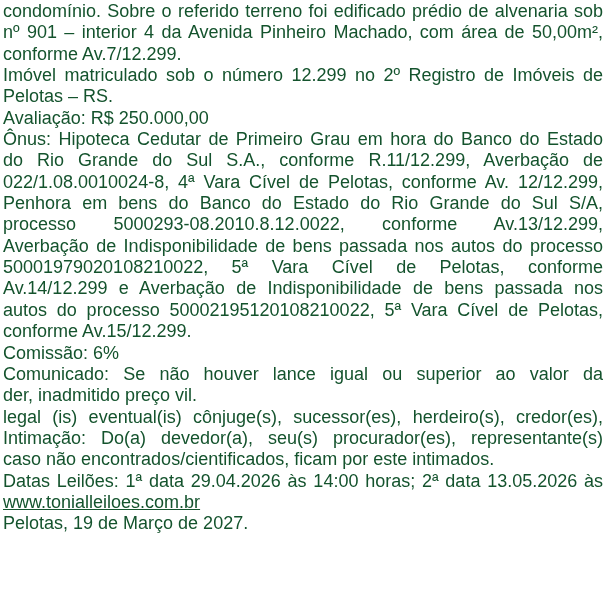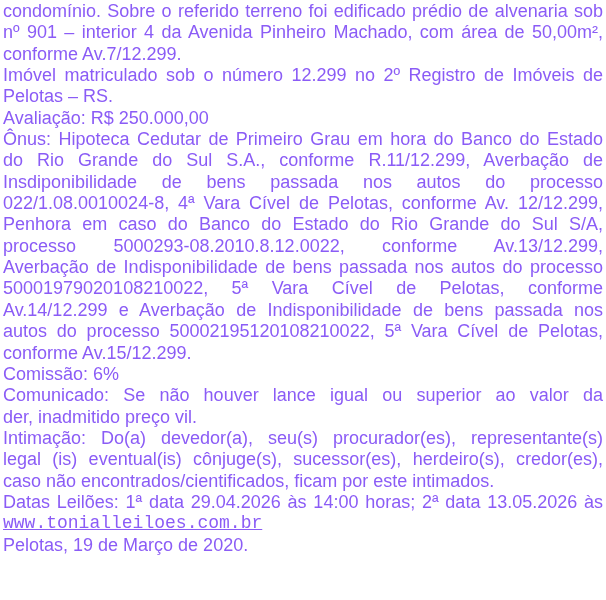--- a/index.html
+++ b/index.html
@@ -15,58 +15,56 @@
     padding: 1px 3px 0 3px;
     overflow: hidden;
   }
   .text-block {
     width: 100%;
   }
   .line {
     font-family: "Liberation Sans", "DejaVu Sans", sans-serif;
     font-size: 18px;
     line-height: 21.35px;
-    color: #8b5cf6;
+    color: #14532d;
     text-align: justify;
     text-align-last: left;
     white-space: normal;
   }
   .line.just {
     text-align-last: justify;
   }
   .line.underline {
     text-decoration: underline;
-    font-family: Liberation Mono, monospace;
   }
 </style>
 </head>
 <body>
 
 <div class="page">
   <div class="text-block">
       <div class="line just">condomínio. Sobre o referido terreno foi edificado prédio de alvenaria sob</div>
       <div class="line just">nº 901 – interior 4 da Avenida Pinheiro Machado, com área de 50,00m²,</div>
       <div class="line">conforme Av.7/12.299.</div>
       <div class="line just">Imóvel matriculado sob o número 12.299 no 2º Registro de Imóveis de</div>
       <div class="line">Pelotas – RS.</div>
       <div class="line">Avaliação: R$ 250.000,00</div>
       <div class="line just">Ônus: Hipoteca Cedutar de Primeiro Grau em hora do Banco do Estado</div>
       <div class="line just">do Rio Grande do Sul S.A., conforme R.11/12.299, Averbação de</div>
-      <div class="line just">Insdiponibilidade de bens passada nos autos do processo</div>
       <div class="line just">022/1.08.0010024-8, 4ª Vara Cível de Pelotas, conforme Av. 12/12.299,</div>
-      <div class="line just">Penhora em caso do Banco do Estado do Rio Grande do Sul S/A,</div>
+      <div class="line just">Penhora em bens do Banco do Estado do Rio Grande do Sul S/A,</div>
       <div class="line just">processo 5000293-08.2010.8.12.0022, conforme Av.13/12.299,</div>
       <div class="line just">Averbação de Indisponibilidade de bens passada nos autos do processo</div>
       <div class="line just">50001979020108210022, 5ª Vara Cível de Pelotas, conforme</div>
       <div class="line just">Av.14/12.299 e Averbação de Indisponibilidade de bens passada nos</div>
       <div class="line just">autos do processo 50002195120108210022, 5ª Vara Cível de Pelotas,</div>
       <div class="line">conforme Av.15/12.299.</div>
       <div class="line">Comissão: 6%</div>
       <div class="line just">Comunicado: Se não houver lance igual ou superior ao valor da</div>
       <div class="line">der, inadmitido preço vil.</div>
+      <div class="line just">legal (is) eventual(is) cônjuge(s), sucessor(es), herdeiro(s), credor(es),</div>
       <div class="line just">Intimação: Do(a) devedor(a), seu(s) procurador(es), representante(s)</div>
-      <div class="line just">legal (is) eventual(is) cônjuge(s), sucessor(es), herdeiro(s), credor(es),</div>
       <div class="line">caso não encontrados/cientificados, ficam por este intimados.</div>
       <div class="line just">Datas Leilões: 1ª data 29.04.2026 às 14:00 horas; 2ª data 13.05.2026 às</div>
       <div class="line underline">www.tonialleiloes.com.br</div>
-      <div class="line">Pelotas, 19 de Março de 2020.</div>
+      <div class="line">Pelotas, 19 de Março de 2027.</div>
     </div>
 </div>
 
 </body></html>

